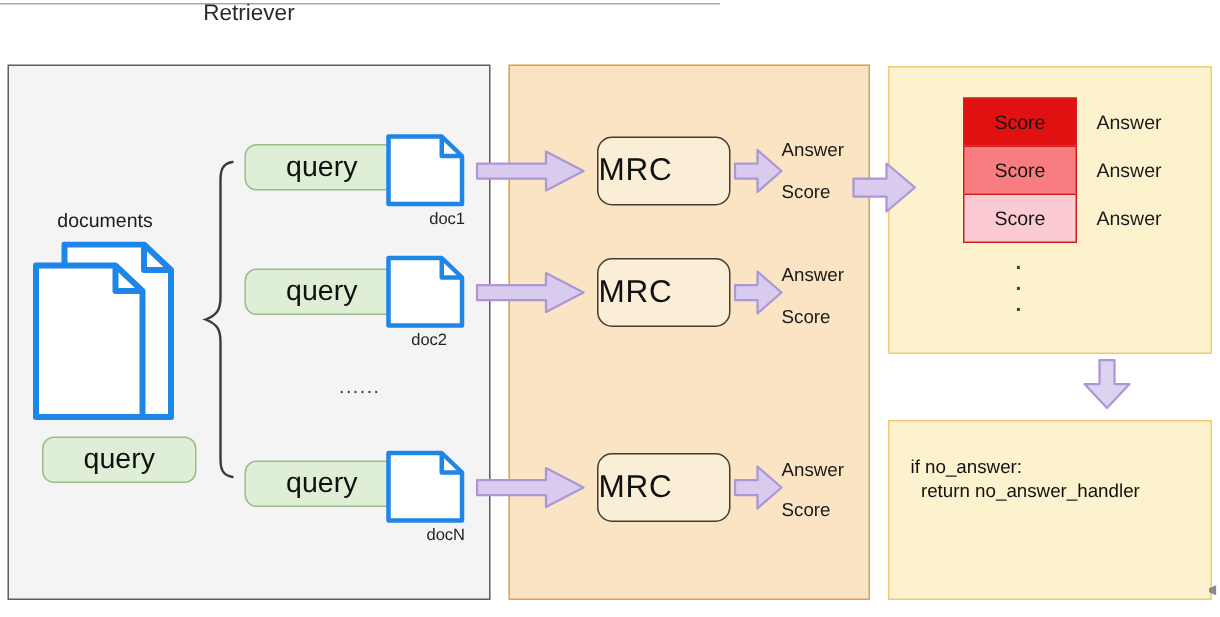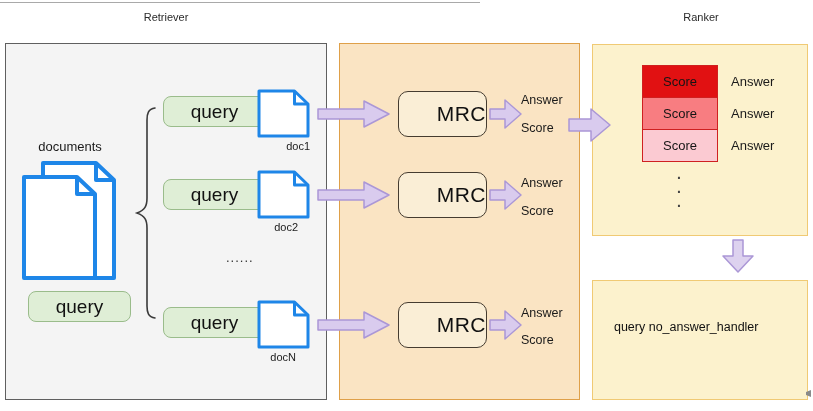--- a/index.html
+++ b/index.html
@@ -2,40 +2,40 @@
 <html><head>
 <meta charset="utf-8">
 <style>
   * { margin:0; padding:0; box-sizing:border-box; }
   html,body { background:#fff; }
   body { font-family:"Liberation Sans", sans-serif; color:#1a1a1a; }
   .canvas { position:relative; width:813px; height:411px; background:#ffffff; overflow:hidden; }
 
   .topline { position:absolute; left:0; top:2px; width:480px; height:0; border-top:1px solid #a9a9a9; }
 
-  .seclabel { position:absolute; top:11px; width:140px; text-align:center; font-size:11px; color:#2a2a2a; }
+  .seclabel { position:absolute; top:0; width:140px; text-align:center; font-size:15px; color:#2a2a2a; }
   .seclabel.retriever { left:96px; }
   .seclabel.reader    { left:369px; }
   .seclabel.ranker    { left:631px; }
 
   .box { position:absolute; }
   .retriever-box { left:5px;   top:43px;  width:322px; height:357px; background:#f4f4f4; border:1.5px solid #5f5f5f; }
   .reader-box    { left:339px; top:43px;  width:241px; height:357px; background:#fae4c3; border:1.5px solid #dfa049; }
   .ranker-box    { left:592px; top:44px;  width:216px; height:192px; background:#fcf2cd; border:1.5px solid #f0ca74; }
   .code-box      { left:592px; top:280px; width:216px; height:120px; background:#fcf2cd; border:1.5px solid #f0ca74; }
 
   .doclabel { position:absolute; font-size:11px; color:#222; text-align:right; }
   .documents-label { position:absolute; left:26px; top:139px; width:88px; text-align:center; font-size:13px; }
 
   .querybox { position:absolute; width:103px; height:31px; background:#dfeed6; border:1.5px solid #9abc8b;
               border-radius:8px; display:flex; align-items:center; justify-content:center;
               font-size:19px; color:#111; }
 
   .mrcbox { position:absolute; left:398px; width:89px; height:46px; background:#faeed6; border:1.6px solid #453c30;
-            border-radius:10px; display:flex; align-items:center; justify-content:flex-end;
+            border-radius:10px; display:flex; align-items:center; justify-content:flex-start;
             font-size:21px; color:#111; letter-spacing:0.5px; }
 
   .outlabel { position:absolute; left:521px; width:52px; font-size:12.5px; color:#1a1a1a; }
 
   .svgabs { position:absolute; display:block; }
 
   .hdots { position:absolute; left:226px; top:250px; width:60px; font-size:13px; letter-spacing:1px; color:#333; }
 
   .scorecell { position:absolute; left:642px; width:76px; height:33px; border:1.5px solid #cf2020;
                display:flex; align-items:center; justify-content:center; font-size:13px; color:#151515; }
@@ -50,21 +50,20 @@
               clip-path:polygon(0 30%, 100% 0, 100% 100%, 0 70%); }
 </style>
 </head>
 <body>
 
 <div class="canvas">
 
   <div class="topline"></div>
 
   <div class="seclabel retriever">Retriever</div>
-  <div class="seclabel ranker">Ranker</div>
 
   <div class="box retriever-box"></div>
   <div class="box reader-box"></div>
   <div class="box ranker-box"></div>
   <div class="box code-box"></div>
 
   <div class="documents-label">documents</div>
   <svg class="svgabs" style="left:22px; top:161px;" width="96" height="119" viewBox="0 0 96 119">
     <g transform="translate(19,0)">
       <path d="M2,2 h53 l18,17 v98 h-71 z" fill="#ffffff" stroke="#1e86e8" stroke-width="4" stroke-linejoin="round"></path>
@@ -104,21 +103,21 @@
 
   <div class="hdots">......</div>
 
   <div class="querybox" style="left:163px; top:307px;">
     <span>query</span>
   </div>
   <svg class="svgabs" style="left:257px; top:300px;" width="53" height="49" viewBox="0 0 53 49">
     <path d="M2,2 h35.5 l13.5,13 v32 h-49 z" fill="#ffffff" stroke="#1e86e8" stroke-width="3" stroke-linejoin="round"></path>
     <path d="M37.5,2 v13 h13.5" fill="none" stroke="#1e86e8" stroke-width="3" stroke-linejoin="round"></path>
   </svg>
-  <div class="doclabel" style="left:243px; top:351px; width:53px;">docN</div>
+  <div class="doclabel" style="left:257px; top:351px; width:53px;">docN</div>
 
   <svg class="svgabs" style="left:317px; top:100px;" width="74" height="28" viewBox="0 0 74 28">
     <polygon points="1,9 47,9 47,1 72,14 47,27 47,19 1,19" fill="#d9cbee" stroke="#ab97d6" stroke-width="1.5" stroke-linejoin="round"></polygon>
   </svg>
   <svg class="svgabs" style="left:317px; top:181px;" width="74" height="28" viewBox="0 0 74 28">
     <polygon points="1,9 47,9 47,1 72,14 47,27 47,19 1,19" fill="#d9cbee" stroke="#ab97d6" stroke-width="1.5" stroke-linejoin="round"></polygon>
   </svg>
   <svg class="svgabs" style="left:317px; top:311px;" width="74" height="28" viewBox="0 0 74 28">
     <polygon points="1,9 47,9 47,1 72,14 47,27 47,19 1,19" fill="#d9cbee" stroke="#ab97d6" stroke-width="1.5" stroke-linejoin="round"></polygon>
   </svg>
@@ -168,17 +167,18 @@
   <div class="answerlabel" style="top:138px;">Answer</div>
 
   <div class="vdot" style="top:166px;">.</div>
   <div class="vdot" style="top:180px;">.</div>
   <div class="vdot" style="top:194px;">.</div>
 
   <svg class="svgabs" style="left:722px; top:239px;" width="32" height="34" viewBox="0 0 32 34">
     <polygon points="11,1 21,1 21,17 31,17 16,33 1,17 11,17" fill="#ddd2ef" stroke="#ab97d6" stroke-width="1.5" stroke-linejoin="round"></polygon>
   </svg>
 
-  <div class="codeline" style="top:319px;">  query no_answer_handler</div>
+  <div class="codeline" style="top:303px;">if no_answer:</div>
+  <div class="codeline" style="top:319px;">  return no_answer_handler</div>
 
   <div class="artifact"></div>
 
 </div>
 
 </body></html>

